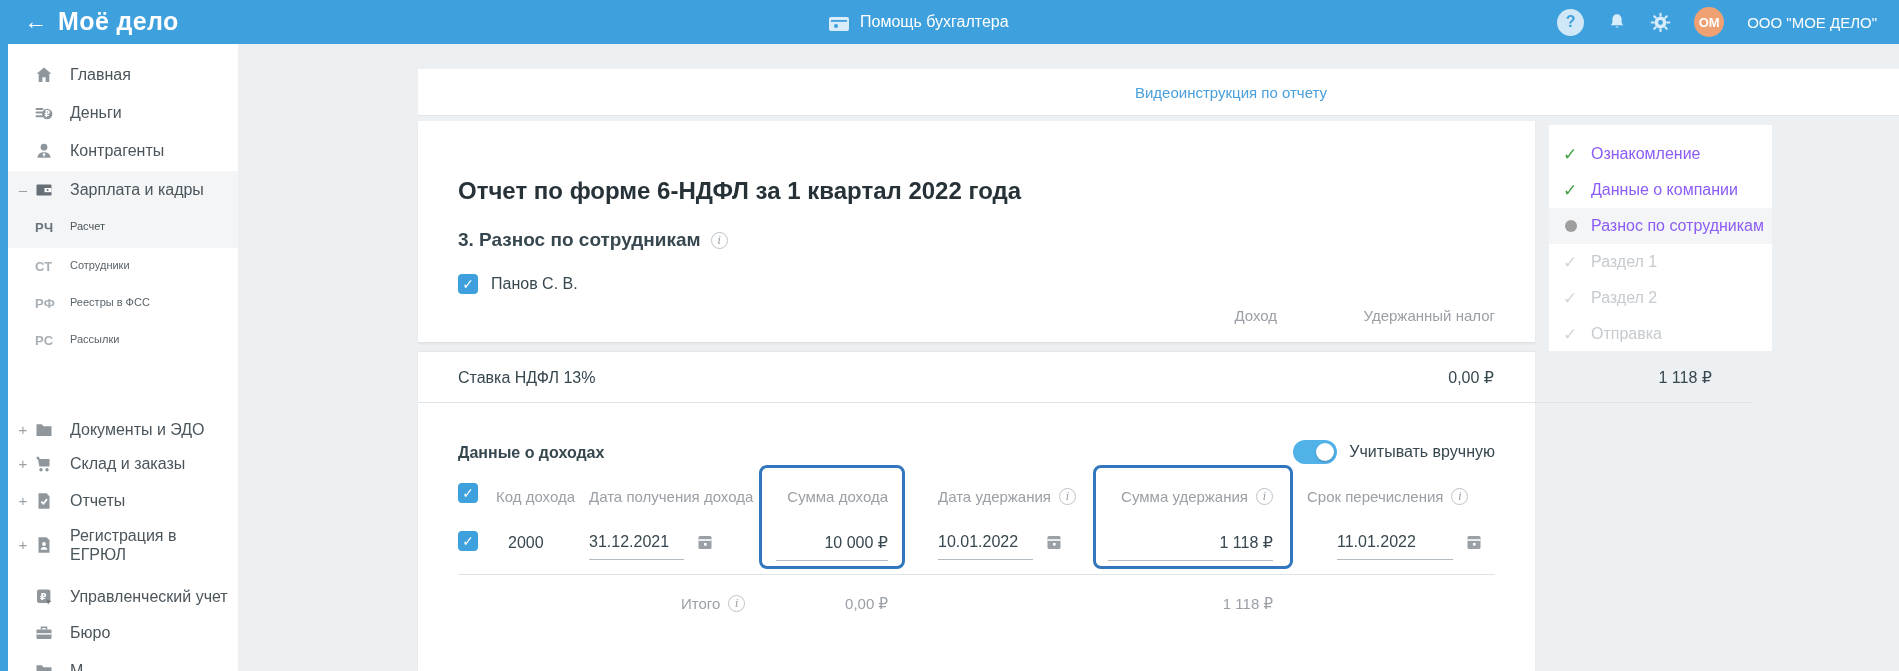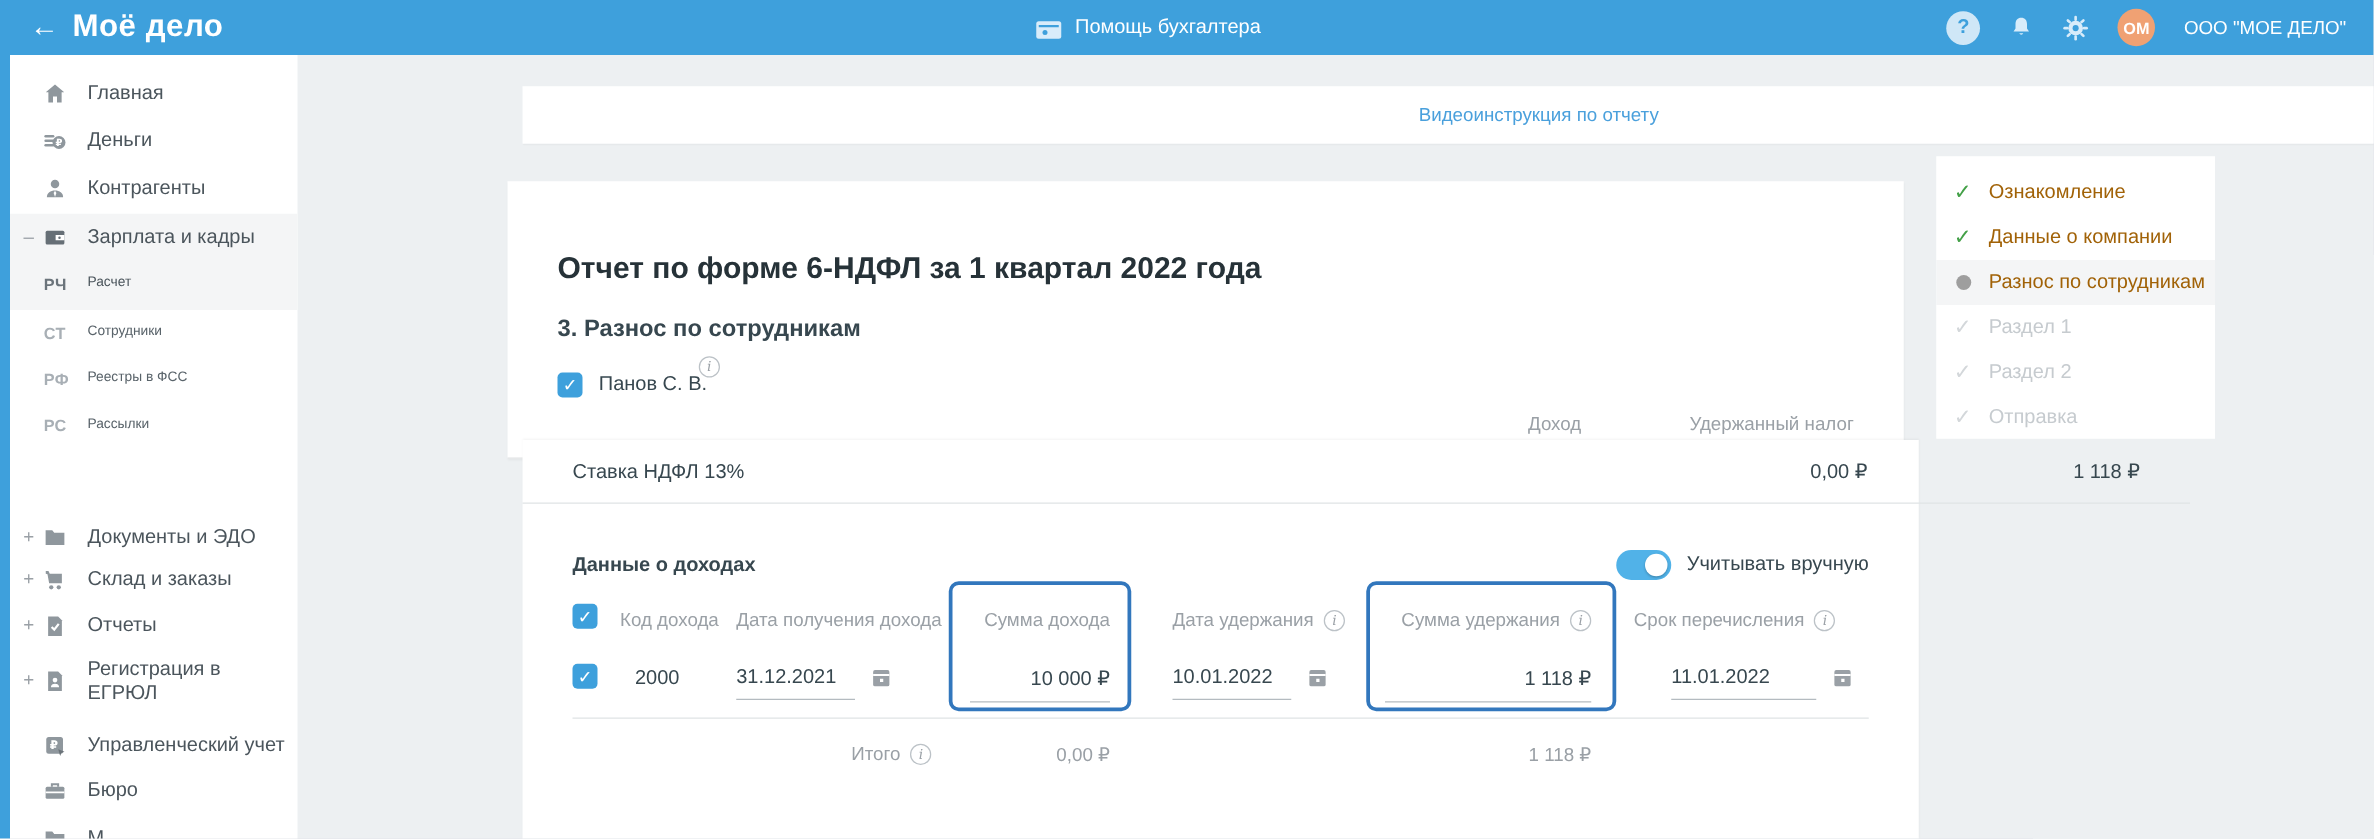--- a/index.html
+++ b/index.html
@@ -23,24 +23,24 @@
   .sbitem{position:absolute;left:0;width:230px;height:38px;cursor:pointer;}
   .sbexp{position:absolute;left:8px;top:10px;color:#9aa0a6;font-size:15px;width:14px;text-align:center;}
   .sbicon{position:absolute;left:26px;top:9px;width:20px;height:20px;}
   .sblabel{position:absolute;left:62px;top:9px;font-size:16px;color:#4b555c;line-height:19px;max-width:158px;}
   .sbabbr{position:absolute;left:27px;top:11px;font-size:13px;font-weight:bold;color:#a8afb5;letter-spacing:.3px;}
   .sbabbr.on{color:#6b747b;}
   .sublabel{position:absolute;left:62px;top:11px;font-size:11px;color:#59636a;}
   
   .videobar{position:absolute;left:418px;top:69px;width:1626px;height:46px;background:#fff;display:flex;align-items:center;justify-content:center;box-shadow:0 1px 1px rgba(0,0,0,.04);}
   .videolink{color:#4aa0dc;font-size:15px;cursor:pointer;}
-  .carda{position:absolute;left:406px;top:121px;width:1117px;height:222px;background:#fff;border-bottom:1px solid #dfe2e4;box-shadow:0 1px 2px rgba(0,0,0,.05);margin-top:24px;}
+  .carda{position:absolute;left:418px;top:121px;width:1117px;height:222px;background:#fff;border-bottom:1px solid #dfe2e4;box-shadow:0 1px 2px rgba(0,0,0,.05);}
   .cardb{position:absolute;left:418px;top:352px;width:1117px;height:319px;background:#fff;box-shadow:0 -1px 2px rgba(0,0,0,.05);}
   .title{position:absolute;left:40px;top:40px;font-size:24px;font-weight:bold;color:#263238;}
-  .sectionrow{position:absolute;left:40px;top:108px;display:flex;align-items:center;gap:10px;font-size:19px;font-weight:bold;color:#37474f;flex-direction:column;}
+  .sectionrow{position:absolute;left:40px;top:108px;display:flex;align-items:center;gap:10px;font-size:19px;font-weight:bold;color:#37474f;}
   .emprow{position:absolute;left:40px;top:153px;display:flex;align-items:center;gap:13px;font-size:16px;cursor:pointer;}
   .grayhead{font-size:15px;color:#9aa0a6;}
   .ci{position:absolute;right:258px;top:186px;}
   .cw{position:absolute;right:40px;top:186px;}
   .info{width:17px;height:17px;min-width:17px;border:1px solid #bcc2c7;border-radius:50%;color:#9aa0a6;font-size:11px;line-height:11px;display:inline-flex;align-items:center;justify-content:center;font-weight:normal;font-family:"DejaVu Serif",serif;font-style:italic;cursor:pointer;}
   .cb{width:20px;height:20px;min-width:20px;border-radius:4px;background:#3ea0dc;color:#fff;display:flex;align-items:center;justify-content:center;font-size:14px;font-weight:bold;cursor:pointer;}
   
   .raterow{position:absolute;left:0;top:0;width:1334px;height:51px;border-bottom:1px solid #e0e3e5;cursor:pointer;}
   .ratelabel{position:absolute;left:40px;top:0;line-height:51px;font-size:16px;color:#37474f;}
   .rateinc{position:absolute;right:258px;top:0;line-height:51px;font-size:16px;}
@@ -61,21 +61,21 @@
   .bdivider{position:absolute;left:40px;top:222px;width:1037px;height:1px;background:#e0e3e5;}
   .totallabel{position:absolute;left:263px;top:243px;display:flex;align-items:center;gap:8px;color:#9aa0a6;font-size:15px;}
   .totalval{position:absolute;top:243px;color:#9aa0a6;font-size:15px;}
   
   .steps{position:absolute;left:1549px;top:125px;width:223px;height:226px;background:#fff;}
   .stephl{position:absolute;left:0;top:83px;width:223px;height:36px;background:#f4f5f6;}
   .step{position:absolute;left:0;width:223px;height:28px;display:flex;align-items:center;padding-left:14px;gap:12px;font-size:16px;cursor:pointer;}
   .stepchk{color:#43a047;font-weight:bold;font-size:17px;width:16px;}
   .stepchk.pend{color:#d3d7da;}
   .stepdot{width:12px;height:12px;min-width:12px;border-radius:50%;background:#9e9e9e;margin-left:2px;margin-right:2px;}
-  .steplabel{color:#a16207;}
+  .steplabel{color:#8b5cf6;}
   .steplabel.pend{color:#c6cbcf;}
   svg{display:block;}
 </style>
 </head>
 <body>
 
 <div class="screen">
   <div class="leftstrip"></div>
 
   <header class="topbar">

